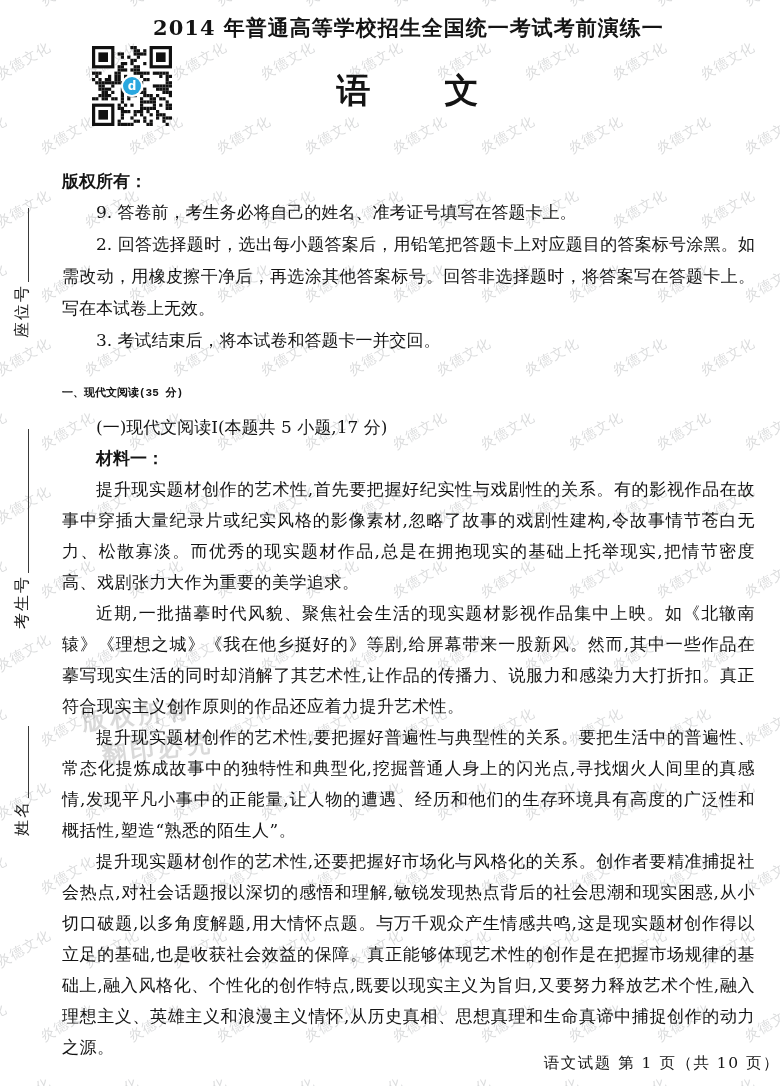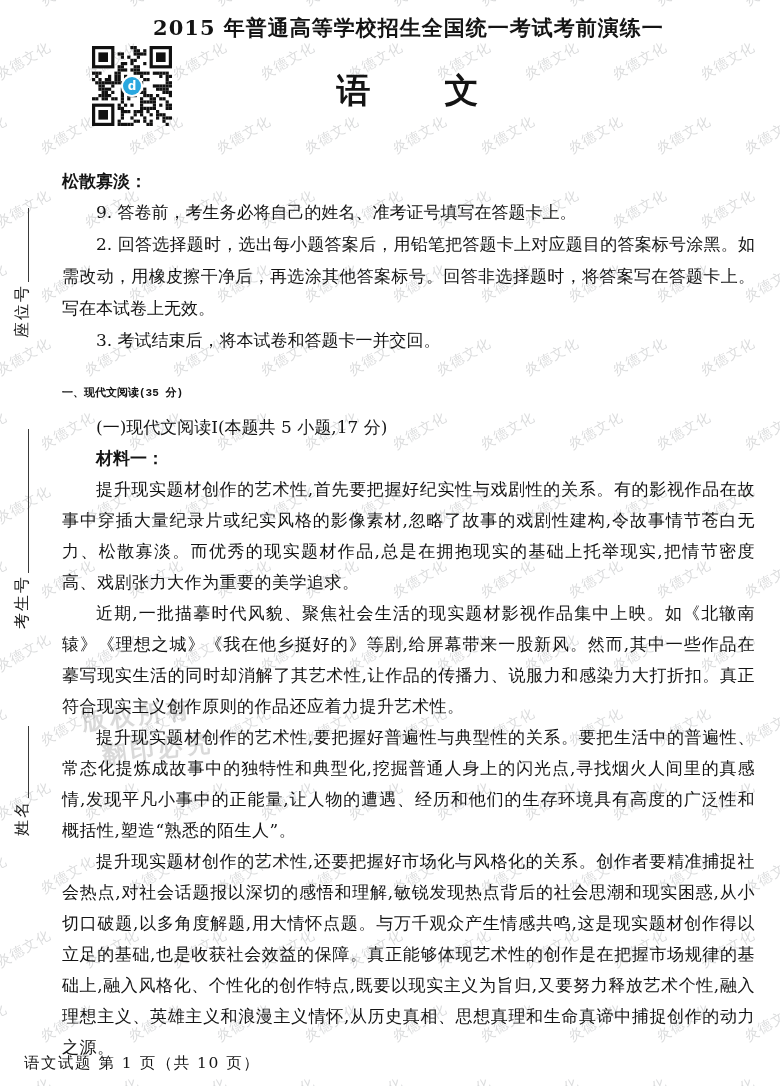--- a/index.html
+++ b/index.html
@@ -70,21 +70,21 @@
   .side-field{
     position:absolute;z-index:1;height:22px;
     display:flex;align-items:flex-end;
     transform:rotate(-90deg);
   }
   .side-label{font-size:16px;letter-spacing:2px;white-space:nowrap;line-height:22px;}
   .side-line{flex:1;border-bottom:1.2px solid #3a3a3a;margin-bottom:4px;margin-left:2px;}
 
   .footer{
     position:absolute;left:0;right:0;bottom:12px;z-index:1;
-    text-align:left;font-size:15.5px;letter-spacing:1.5px;margin-left:24px;
+    text-align:right;font-size:15.5px;letter-spacing:1.5px;margin-left:24px;
   }
 </style>
 </head>
 <body>
 
 <div class="page">
 
   <div class="wm-layer" id="wm-layer">
       <span class="wm" style="left: -50px; top: -22px;">炎德文化</span>
       <span class="wm" style="left: 38px; top: -22px;">炎德文化</span>
@@ -253,21 +253,21 @@
     <span class="side-label">考生号</span>
     <span class="side-line"></span>
   </div>
   <div class="side-field" style="width:110px;left:-33px;top:770px;">
     <span class="side-label">姓名</span>
     <span class="side-line"></span>
   </div>
 
   <div class="content">
 
-    <div class="title">2015 年普通高等学校招生全国统一考试考前演练一</div>
+    <div class="title">2014 年普通高等学校招生全国统一考试考前演练一</div>
 
     <div class="subject-row">
       <svg class="qr" id="qr-svg" viewBox="0 0 80 80">
           <rect x="38.40" y="0.00" width="3.20" height="3.20" fill="#111111"></rect>
           <rect x="41.60" y="0.00" width="3.20" height="3.20" fill="#111111"></rect>
           <rect x="41.60" y="3.20" width="3.20" height="3.20" fill="#111111"></rect>
           <rect x="44.80" y="3.20" width="3.20" height="3.20" fill="#111111"></rect>
           <rect x="51.20" y="3.20" width="3.20" height="3.20" fill="#111111"></rect>
           <rect x="25.60" y="6.40" width="3.20" height="3.20" fill="#111111"></rect>
           <rect x="28.80" y="6.40" width="3.20" height="3.20" fill="#111111"></rect>
@@ -478,21 +478,21 @@
           <rect x="3.2" y="60.800000000000004" width="16" height="16" fill="#fff"></rect>
           <rect x="6.4" y="64" width="9.600000000000001" height="9.600000000000001" fill="#111111"></rect>
           <circle cx="40" cy="40" r="11" fill="#fff"></circle>
           <circle cx="40" cy="40" r="9" fill="#2aa7df"></circle>
           <text x="40" y="44.2" text-anchor="middle" font-size="12" font-weight="bold" fill="#fff" font-family="DejaVu Sans, sans-serif">d</text>
         </svg>
       <div class="subject">语　　文</div>
     </div>
 
     <section class="notices">
-      <div class="notices-title">松散寡淡：</div>
+      <div class="notices-title">版权所有：</div>
       <p>9. 答卷前，考生务必将自己的姓名、准考证号填写在答题卡上。</p>
       <p>2. 回答选择题时，选出每小题答案后，用铅笔把答题卡上对应题目的答案标号涂黑。如需改动，用橡皮擦干净后，再选涂其他答案标号。回答非选择题时，将答案写在答题卡上。写在本试卷上无效。</p>
       <p>3. 考试结束后，将本试卷和答题卡一并交回。</p>
     </section>
 
     <section class="reading">
       <div class="sec-title">一、现代文阅读(35 分)</div>
       <p class="sub-title">(一)现代文阅读Ⅰ(本题共 5 小题,17 分)</p>
       <p class="material-label">材料一：</p>
       <p class="material">提升现实题材创作的艺术性,首先要把握好纪实性与戏剧性的关系。有的影视作品在故事中穿插大量纪录片或纪实风格的影像素材,忽略了故事的戏剧性建构,令故事情节苍白无力、松散寡淡。而优秀的现实题材作品,总是在拥抱现实的基础上托举现实,把情节密度高、戏剧张力大作为重要的美学追求。</p>

